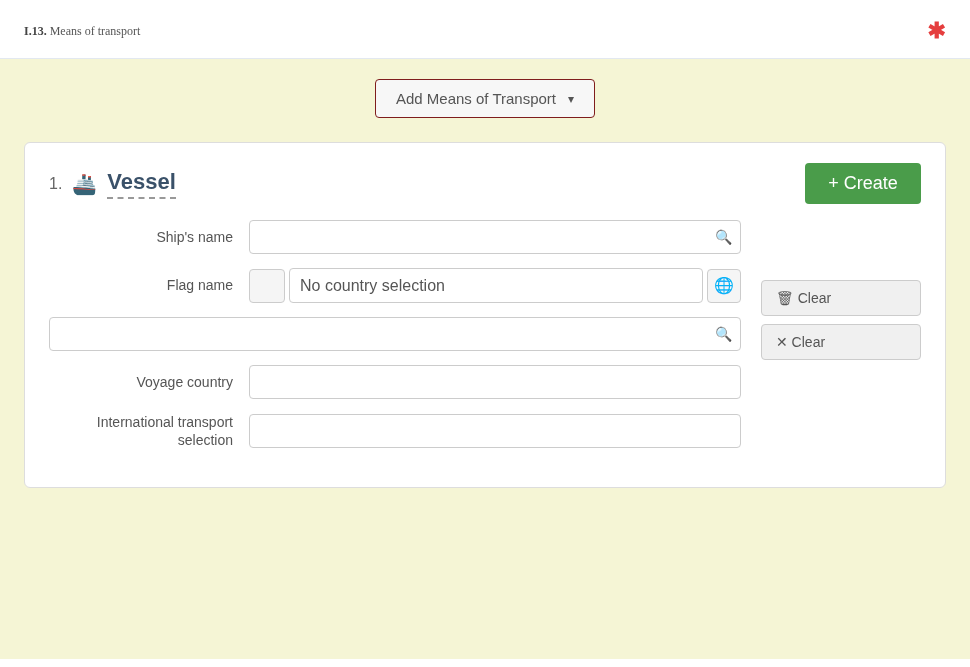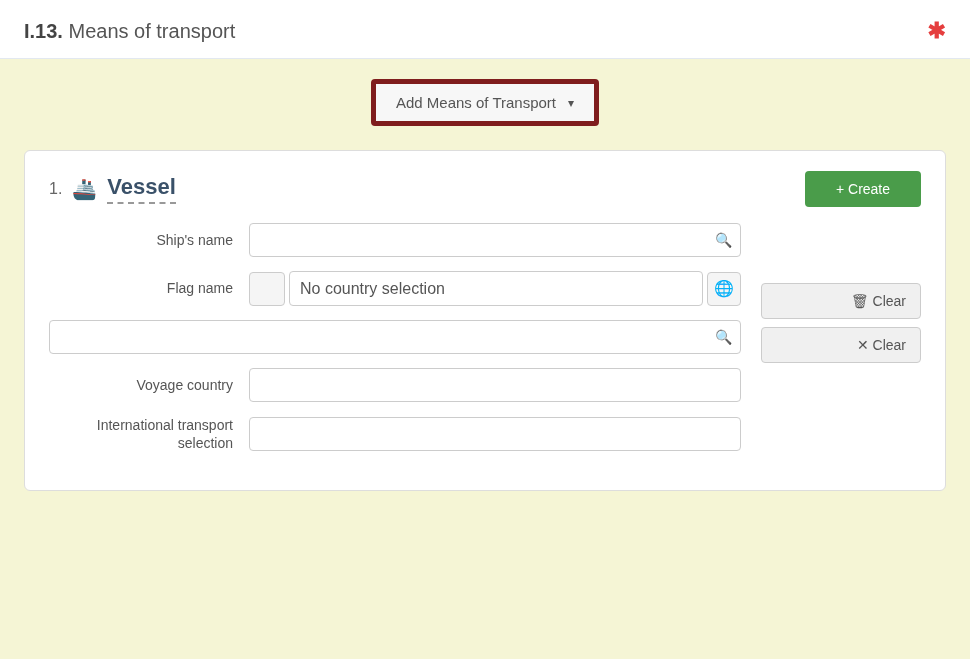--- a/index.html
+++ b/index.html
@@ -14,23 +14,24 @@
     .page-header {
       display: flex;
       align-items: center;
       justify-content: space-between;
       padding: 18px 24px 14px 24px;
       border-bottom: 1px solid #e2e8f0;
       background: #fff;
     }
 
     .page-title {
-      font-size: 20px;
+      font-size: 12px;
       color: #555;
       font-weight: normal;
+      font-family: Liberation Serif, serif;
     }
 
     .page-title strong {
       color: #444;
       font-weight: bold;
     }
 
     .required-icon {
       color: #e53e3e;
       font-size: 22px;
@@ -43,21 +44,21 @@
       min-height: 600px;
     }
 
     .add-transport-btn {
       display: flex;
       align-items: center;
       gap: 6px;
       margin: 0 auto 24px auto;
       width: fit-content;
       background: #f7f7f7;
-      border: 5px solid #7f1d1d;
+      border: 1px solid #7f1d1d;
       border-radius: 4px;
       padding: 10px 20px;
       font-size: 15px;
       color: #555;
       cursor: pointer;
     }
 
     .transport-card {
       background: #fff;
       border: 1px solid #ddd;
@@ -103,41 +104,41 @@
       gap: 8px;
       min-width: 160px;
     }
 
     .btn-create {
       background: #4a9c4a;
       color: #fff;
       border: none;
       border-radius: 4px;
       padding: 10px 18px;
-      font-size: 14px;
+      font-size: 18px;
       cursor: pointer;
       display: flex;
       align-items: center;
       gap: 6px;
       justify-content: center;
       margin-left: 44px;
     }
 
     .btn-clear, .btn-remove, .btn-advanced {
       background: #f0f0f0;
       color: #555;
       border: 1px solid #ccc;
       border-radius: 4px;
       padding: 9px 14px;
       font-size: 14px;
       cursor: pointer;
       display: flex;
       align-items: center;
       gap: 6px;
-      justify-content: flex-end;
+      justify-content: flex-start;
     }
 
     .form-area {
       display: flex;
       gap: 20px;
       margin-top: 8px;
     }
 
     .form-fields {
       flex: 1;

